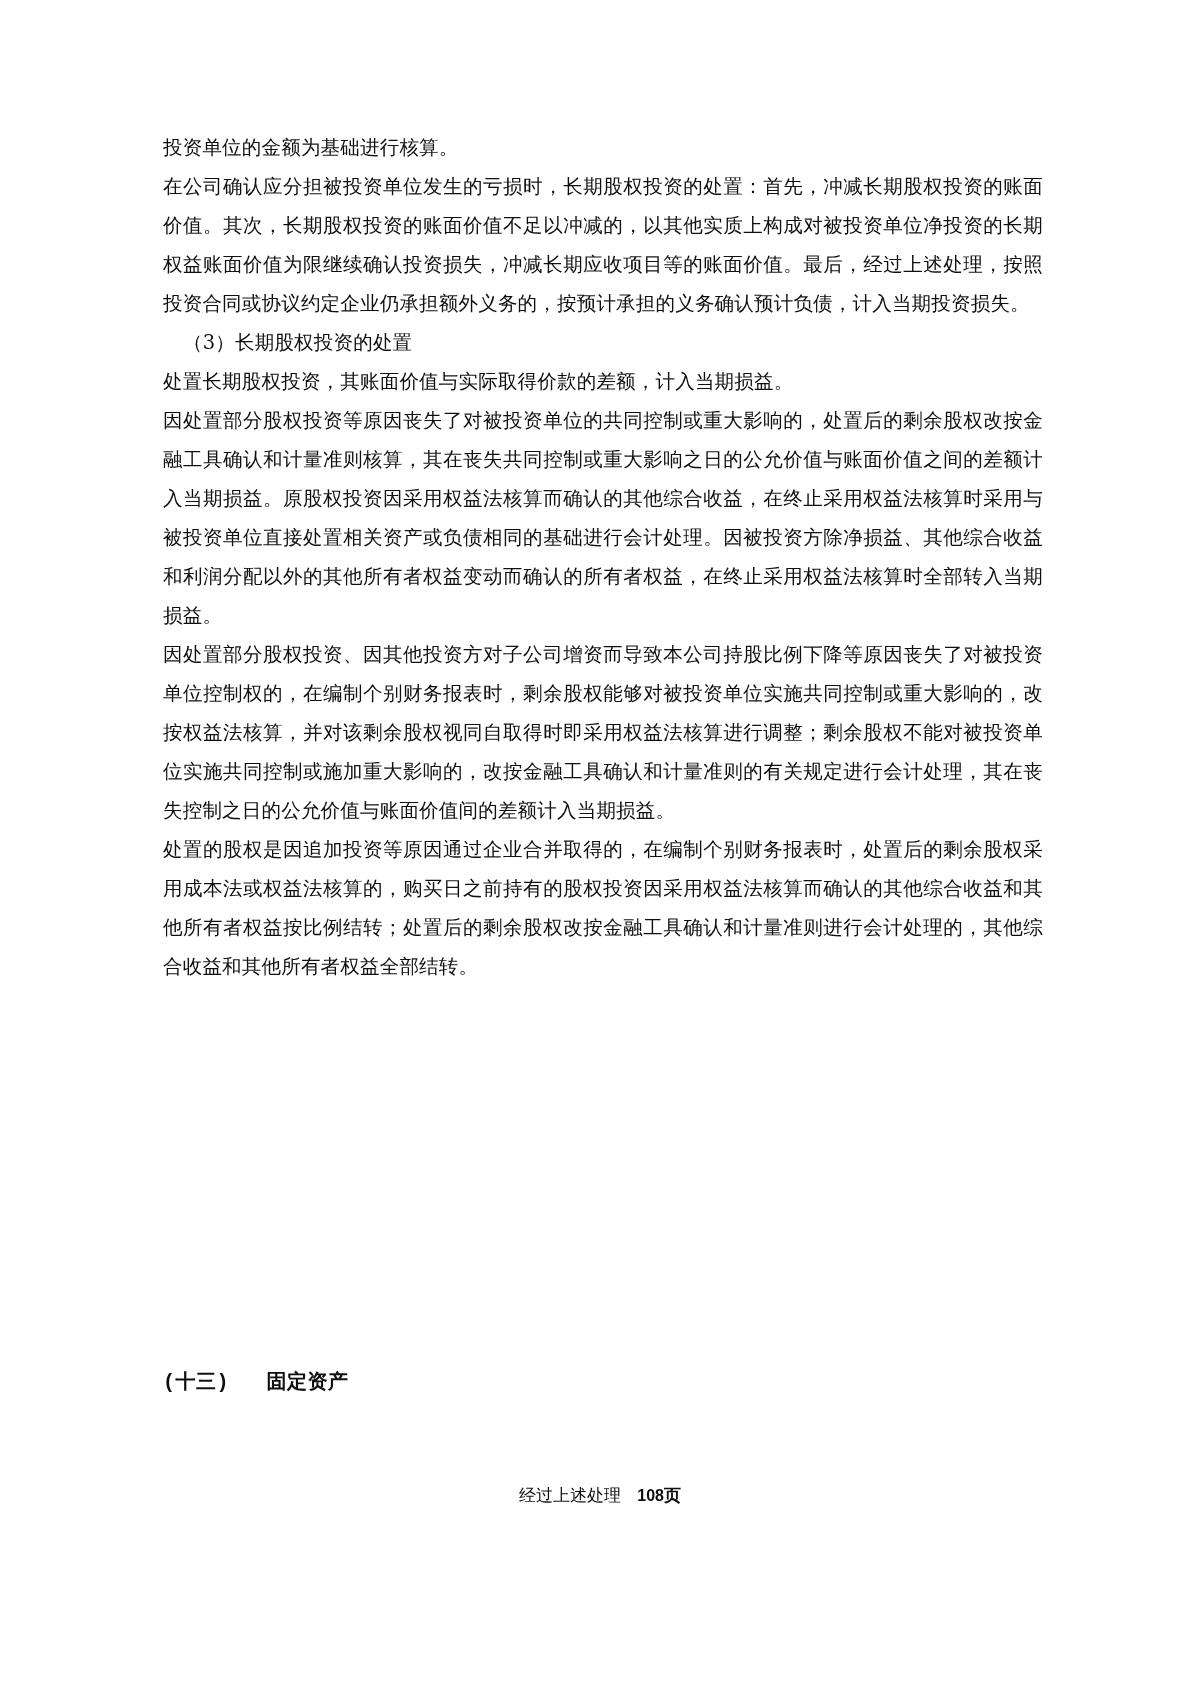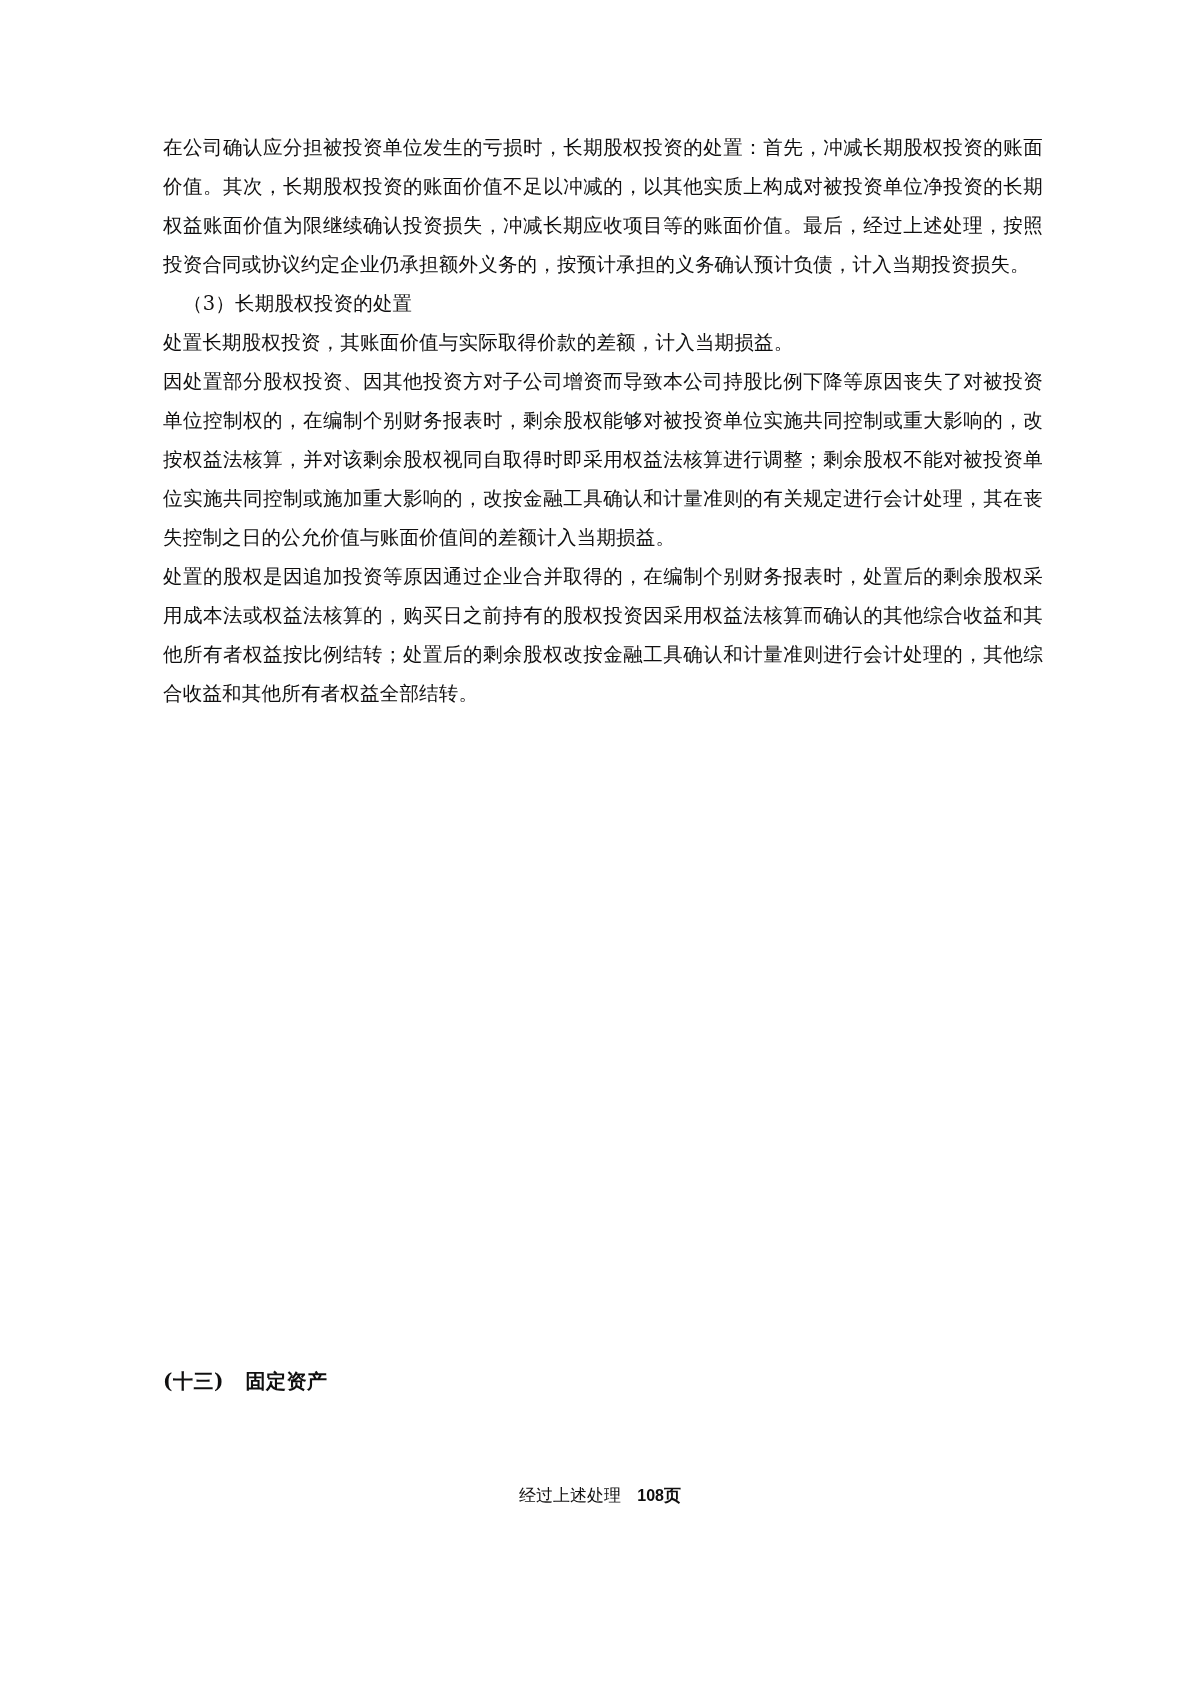--- a/index.html
+++ b/index.html
@@ -42,21 +42,22 @@
     position: absolute;
     left: 163px;
     top: 1368px;
     font-size: 20px;
     font-weight: bold;
     color: #100f0f;
     font-family: "DejaVu Serif", "Liberation Serif", serif;
     letter-spacing: 0.5px;
   }
   .section-heading .label {
-    margin-right: 14px;
+    margin-right: 30px;
+    font-family: Liberation Mono, monospace;
   }
   .footer {
     position: absolute;
     left: 0;
     right: 0;
     top: 1484px;
     text-align: center;
     font-size: 17px;
     color: #100f0f;
     font-family: "DejaVu Serif", "Liberation Serif", serif;
@@ -69,23 +70,25 @@
   .footer .page-unit {
     font-weight: bold;
   }
 </style>
 </head>
 <body>
 
 <div class="page">
 
   <div class="content body-text">
+    <p class="para">投资单位的金额为基础进行核算。</p>
     <p class="para">在公司确认应分担被投资单位发生的亏损时，长期股权投资的处置：首先，冲减长期股权投资的账面价值。其次，长期股权投资的账面价值不足以冲减的，以其他实质上构成对被投资单位净投资的长期权益账面价值为限继续确认投资损失，冲减长期应收项目等的账面价值。最后，经过上述处理，按照投资合同或协议约定企业仍承担额外义务的，按预计承担的义务确认预计负债，计入当期投资损失。</p>
     <p class="para indent">（3）长期股权投资的处置</p>
     <p class="para">处置长期股权投资，其账面价值与实际取得价款的差额，计入当期损益。</p>
+    <p class="para">因处置部分股权投资等原因丧失了对被投资单位的共同控制或重大影响的，处置后的剩余股权改按金融工具确认和计量准则核算，其在丧失共同控制或重大影响之日的公允价值与账面价值之间的差额计入当期损益。原股权投资因采用权益法核算而确认的其他综合收益，在终止采用权益法核算时采用与被投资单位直接处置相关资产或负债相同的基础进行会计处理。因被投资方除净损益、其他综合收益和利润分配以外的其他所有者权益变动而确认的所有者权益，在终止采用权益法核算时全部转入当期损益。</p>
     <p class="para">因处置部分股权投资、因其他投资方对子公司增资而导致本公司持股比例下降等原因丧失了对被投资单位控制权的，在编制个别财务报表时，剩余股权能够对被投资单位实施共同控制或重大影响的，改按权益法核算，并对该剩余股权视同自取得时即采用权益法核算进行调整；剩余股权不能对被投资单位实施共同控制或施加重大影响的，改按金融工具确认和计量准则的有关规定进行会计处理，其在丧失控制之日的公允价值与账面价值间的差额计入当期损益。</p>
     <p class="para">处置的股权是因追加投资等原因通过企业合并取得的，在编制个别财务报表时，处置后的剩余股权采用成本法或权益法核算的，购买日之前持有的股权投资因采用权益法核算而确认的其他综合收益和其他所有者权益按比例结转；处置后的剩余股权改按金融工具确认和计量准则进行会计处理的，其他综合收益和其他所有者权益全部结转。</p>
   </div>
 
   <div class="section-heading">
     <span class="label">(十三)</span>
     <span class="title">固定资产</span>
   </div>
 
   <div class="footer">

